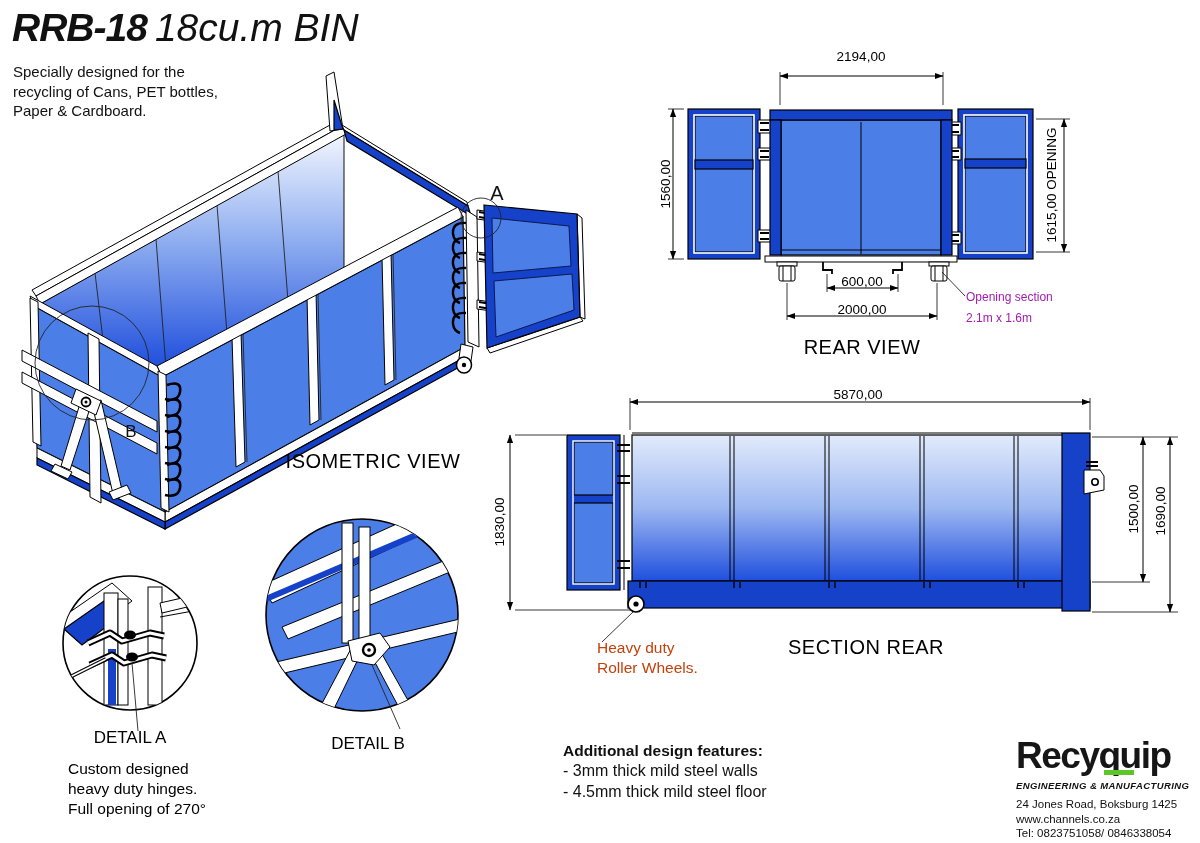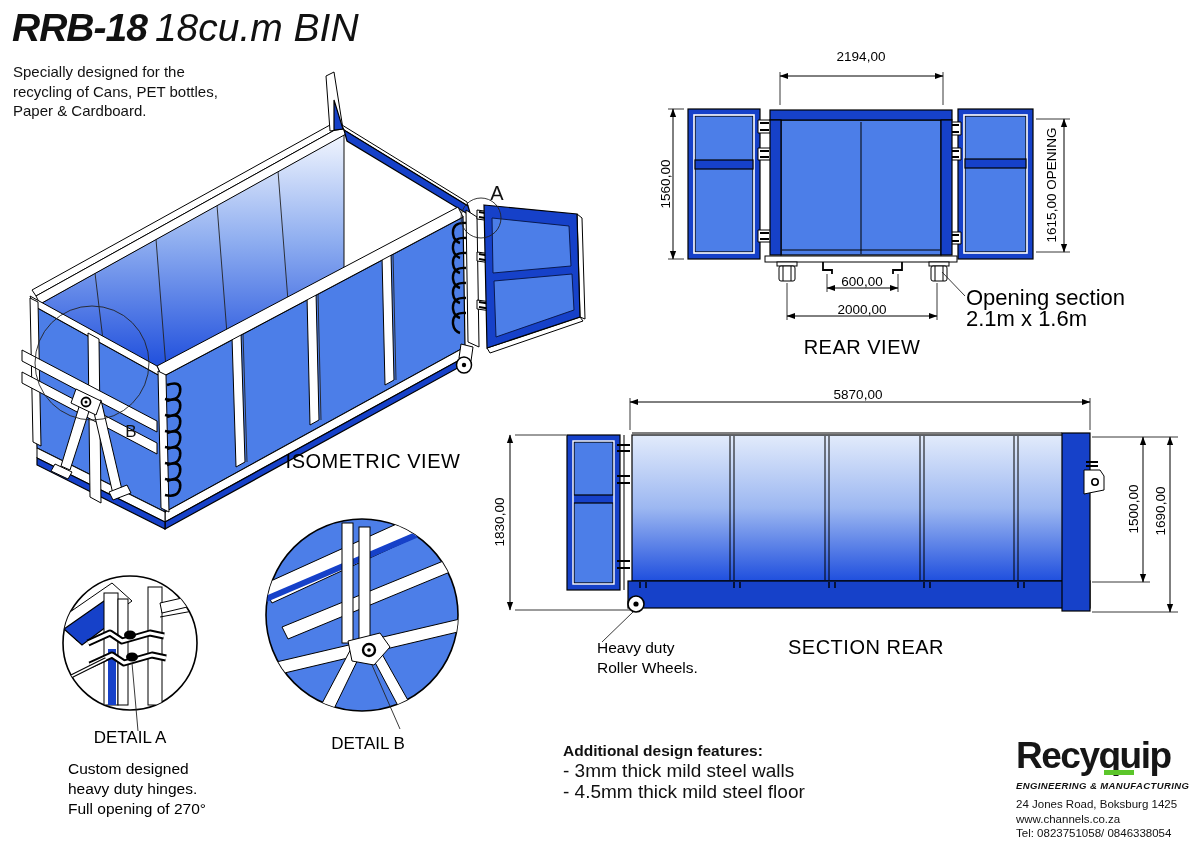--- a/index.html
+++ b/index.html
@@ -3,29 +3,29 @@
 <meta charset="utf-8">
 <style>
   html,body{margin:0;padding:0;background:#fff;}
   #canvas{position:relative;width:1200px;height:843px;background:#fff;overflow:hidden;
           font-family:"Liberation Sans",sans-serif;color:#111;}
   .abs{position:absolute;}
   .ctr{transform:translate(-50%,-50%);white-space:nowrap;}
   .vtext{transform:translate(-50%,-50%) rotate(-90deg);white-space:nowrap;}
   .dim{font-size:13.5px;color:#000;}
   .viewlabel{font-size:20px;letter-spacing:0.5px;color:#000;}
-  .callout{font-size:22px;line-height:21px;color:#000000;}
-  .small-callout{font-size:15.5px;line-height:20px;color:#000000;}
+  .callout{font-size:12px;line-height:21px;color:#a21caf;}
+  .small-callout{font-size:15.5px;line-height:20px;color:#c2410c;}
   .detail-label{font-size:17px;color:#000;}
   .detail-desc{font-size:15.5px;line-height:20px;color:#000;}
   h1{margin:0;font-size:39px;line-height:40px;font-style:italic;font-weight:400;}
   h1 .model{font-weight:800;letter-spacing:-1px;margin-right:8px;}
   .desc{font-size:15px;line-height:19.5px;}
   .features-title{font-size:15.5px;font-weight:700;line-height:21px;}
-  .features-item{font-size:19px;line-height:20.5px;}
+  .features-item{font-size:16px;line-height:20.5px;}
   .brand-name{font-size:37px;font-weight:800;letter-spacing:-1.5px;line-height:36px;color:#161616;}
   .brand-tag{font-size:9.5px;font-weight:700;font-style:italic;letter-spacing:0.4px;margin-top:6px;}
   .brand-line{font-size:11.5px;line-height:14.5px;}
   .greenbar{background:#5BC52A;}
   svg{display:block;}
   .f-frame{fill:#1641C9;stroke:#000;stroke-width:1.2;}
   .f-panel{fill:#4C7EE8;stroke:#000;stroke-width:1.2;}
   .f-white{fill:#fff;stroke:#000;stroke-width:1;}
   .ln{stroke:#000;stroke-width:1;fill:none;}
   .thin{stroke:#222;stroke-width:0.9;fill:none;}

